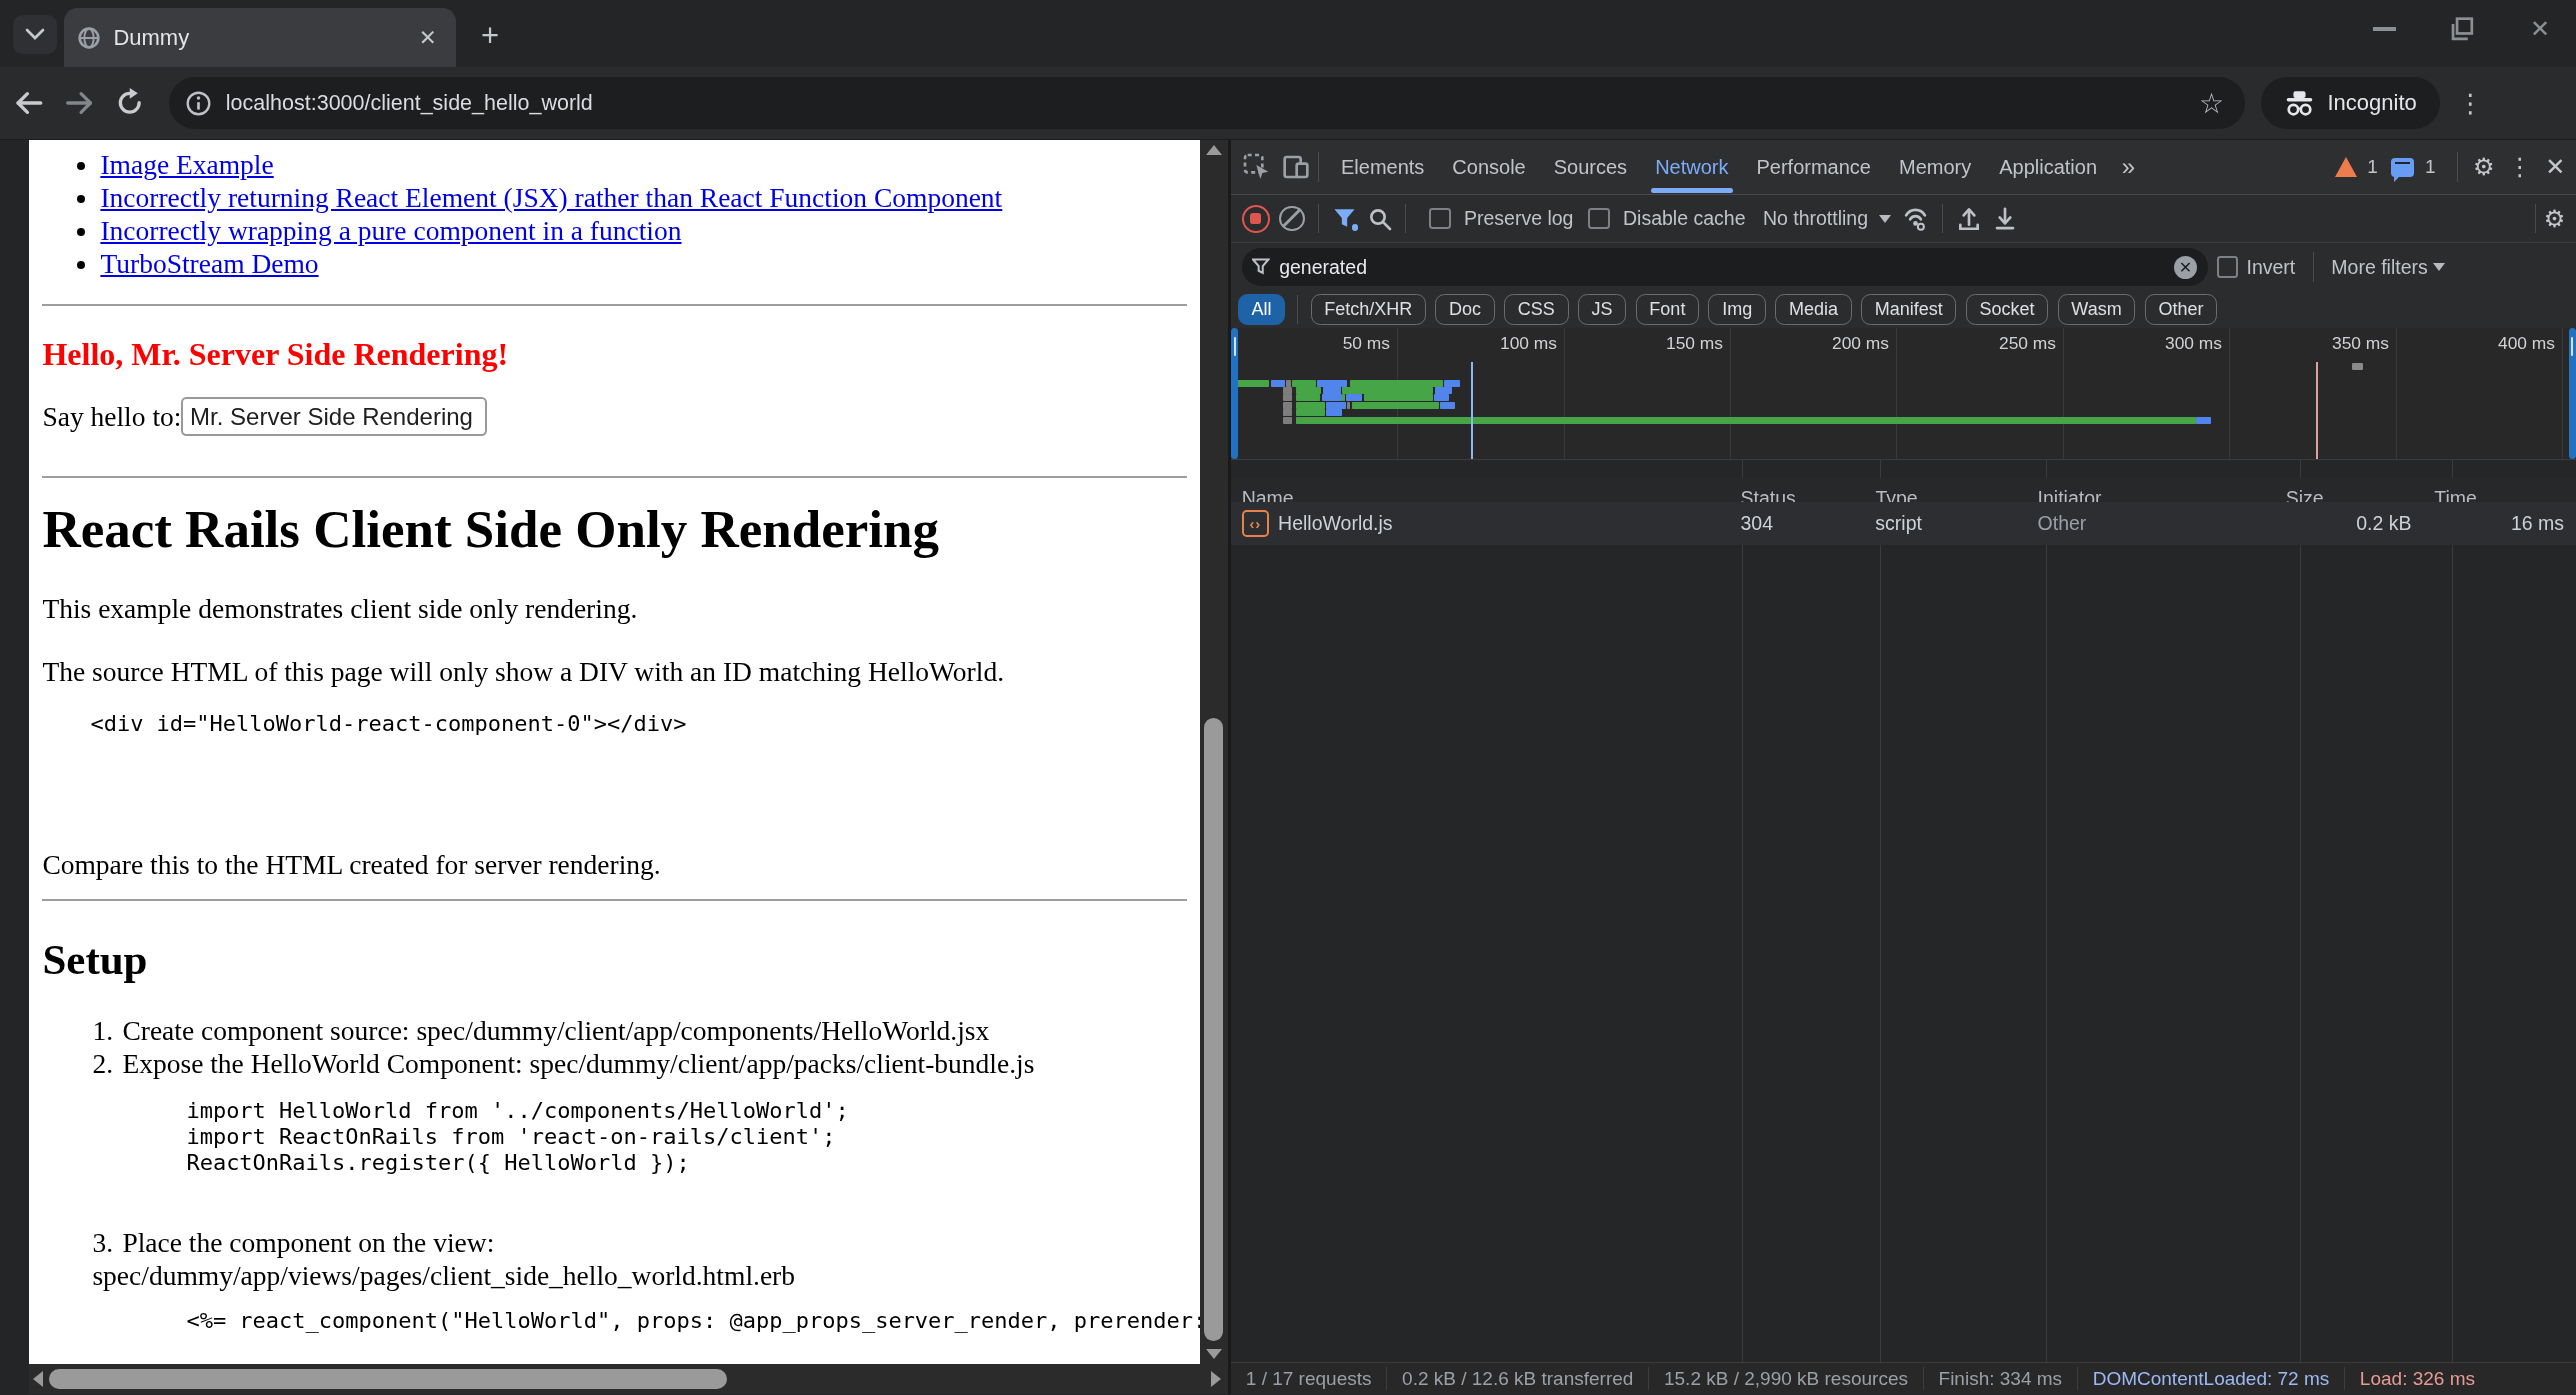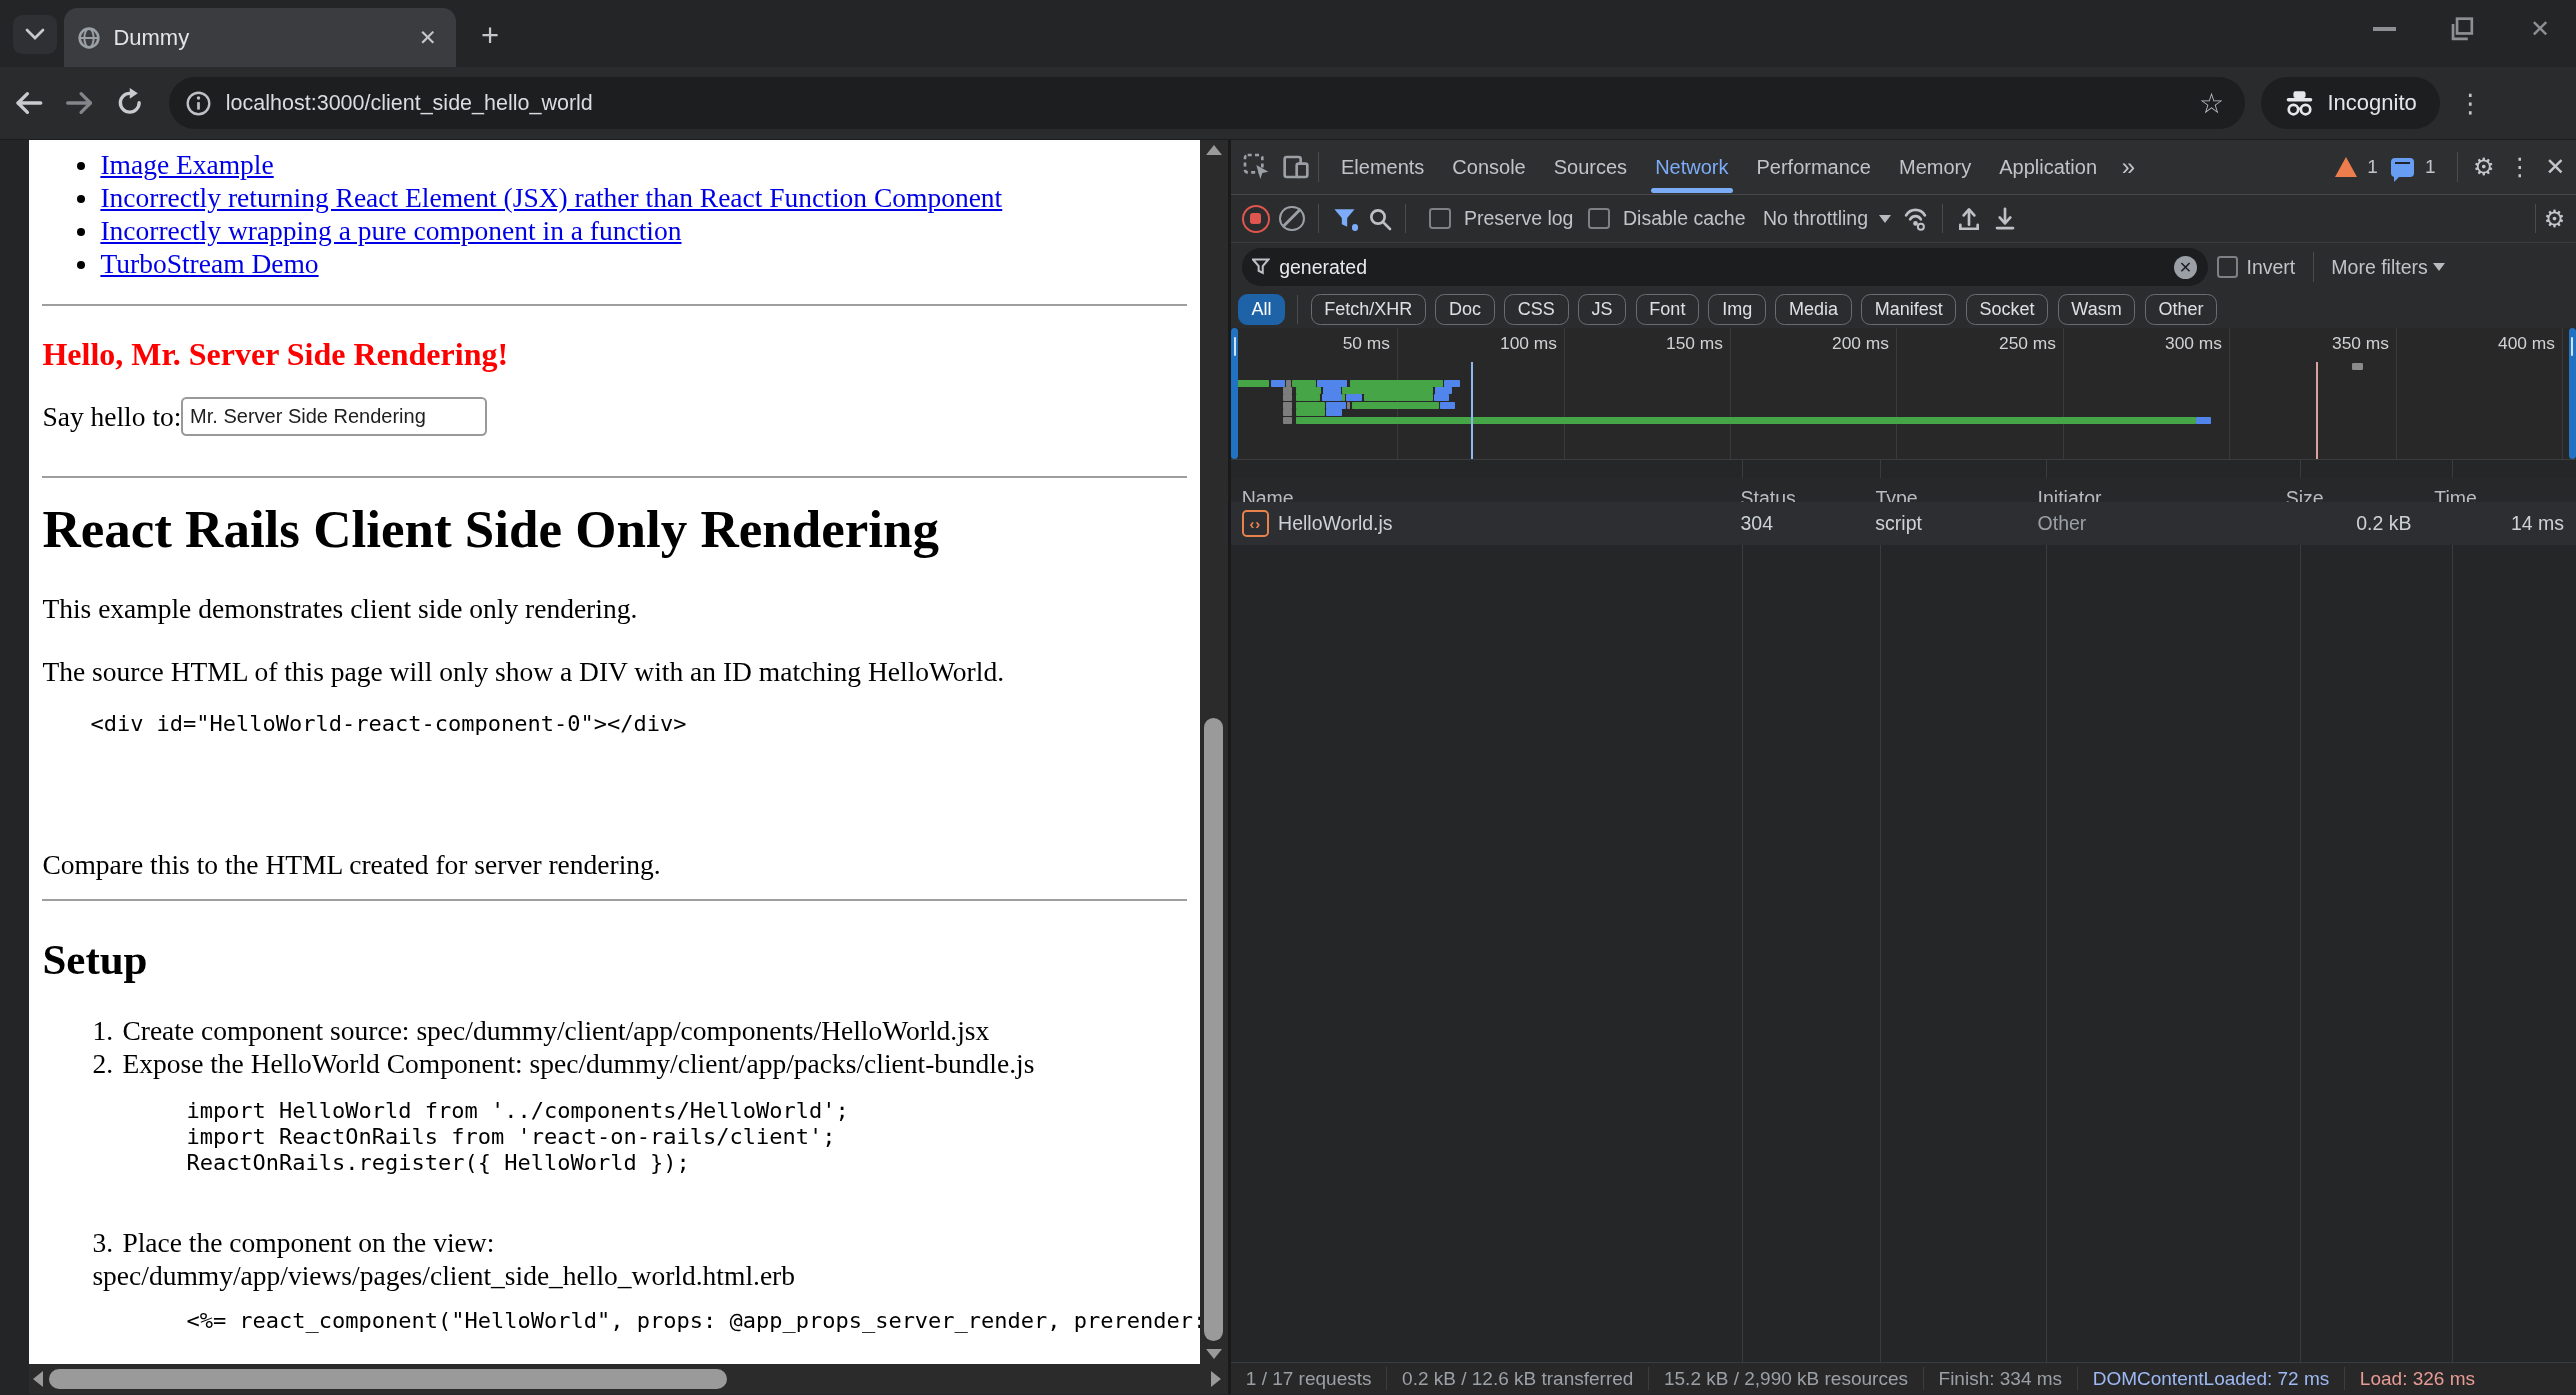--- a/index.html
+++ b/index.html
@@ -38,21 +38,21 @@
   .page-row{display:flex;height:1224px;}
   .doc{width:1171px;height:1224px;background:#ffffff;overflow:hidden;box-sizing:border-box;
     padding:4px 0 0 13.4px;font-family:"Liberation Serif",serif;font-size:27.5px;color:#000;}
 
   .doc ul{margin:4px 0 0;padding-left:58px;line-height:33px;}
   .doc a{color:#0000e5;text-decoration:underline;}
   .doc hr{border:none;border-top:2px solid #9e9e9e;margin:0 13.4px 0 0;}
   .hr1{margin-top:24px !important;}
   .hello-red{margin-top:30px;font-size:32px;font-weight:bold;color:#ff0000;}
   .hello-row{margin-top:24px;display:flex;align-items:center;}
-  .name-input{width:288px;height:35px;font-family:"Liberation Sans",sans-serif;font-size:20px;
+  .name-input{width:288px;height:35px;font-family:"Liberation Sans",sans-serif;font-size:24px;
     border:2px solid #999;border-radius:5.4px;padding:0 6.7px;color:#202020;background:#fff;}
   .hr2{margin-top:40px !important;}
   .doc h1{margin:21.5px 0 0;font-size:53px;font-weight:bold;line-height:1.1;}
   .doc p{margin:0;font-size:27.5px;line-height:33px;}
   .p1{margin-top:34px !important;}
   .p2{margin-top:30px !important;}
   .codeblk{font-family:"DejaVu Sans Mono","Liberation Mono",monospace;font-size:22px;color:#000;}
   .code1{margin:22px 0 0 48px;line-height:27px;}
   .compare{margin-top:111px !important;}
   .hr3{margin-top:18px !important;}
@@ -471,21 +471,21 @@
         </div>
         <div class="trow">
           <div class="cell c0">
             <span class="jsicon">‹›</span>
             <span>HelloWorld.js</span>
           </div>
           <div class="cell c1">304</div>
           <div class="cell c2">script</div>
           <div class="cell c3 dim">Other</div>
           <div class="cell c4 num-cell">0.2 kB</div>
-          <div class="cell c5 num-cell">14 ms</div>
+          <div class="cell c5 num-cell">16 ms</div>
         </div>
       </div>
 
       <div class="dt-status">
         <span class="sb">1 / 17 requests</span>
         <span class="sb">0.2 kB / 12.6 kB transferred</span>
         <span class="sb">15.2 kB / 2,990 kB resources</span>
         <span class="sb">Finish: 334 ms</span>
         <span class="sb sb-dcl">DOMContentLoaded: 72 ms</span>
         <span class="sb sb-load">Load: 326 ms</span>

